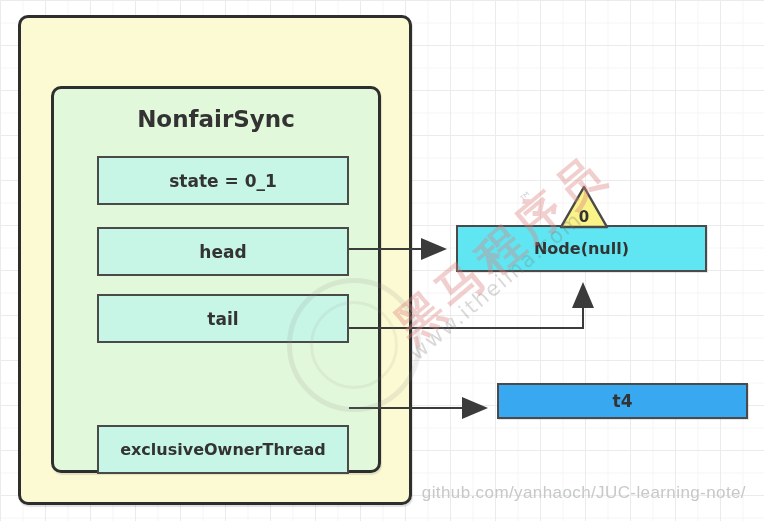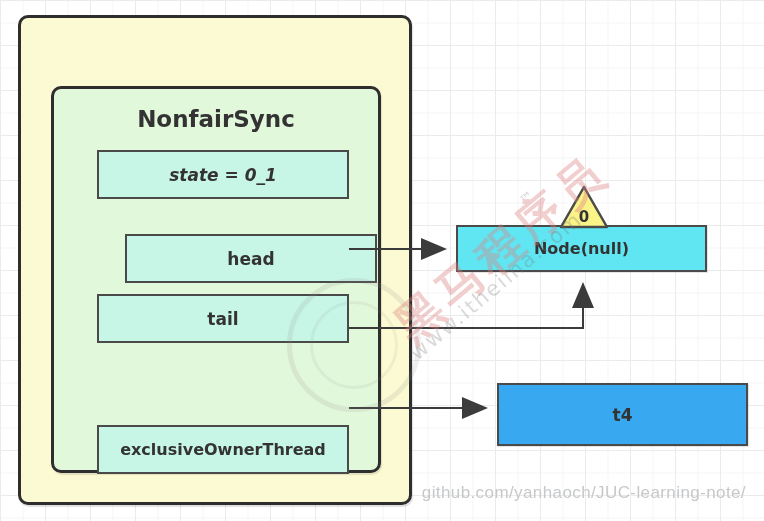--- a/index.html
+++ b/index.html
@@ -35,33 +35,33 @@
   .inner-title {
     left:51px; top:106px; width:330px; z-index:12; text-align:center;
     font-size:23px; font-weight:bold; color:var(--text_dark);
   }
   .field {
     left:97px; width:252px; height:49px; z-index:13;
     background:var(--field_fill); border:2px solid var(--border_mid);
     display:flex; align-items:center; justify-content:center;
     font-size:17px; font-weight:bold; color:var(--text_dark);
   }
-  .field-state { top:150px;font-style:italic; }
-  .field-head { top:234px;margin-left:28px; }
+  .field-state { top:156px; }
+  .field-head { top:227px; }
   .field-tail { top:294px; }
   .field-exclusive { top:383px; font-size:16px;margin-top:42px; }
   .node-box {
     left:456px; top:225px; width:251px; height:47px; z-index:13;
     background:var(--node_fill); border:2px solid var(--border_mid);
     display:flex; align-items:center; justify-content:center;
     font-size:16px; font-weight:bold; color:var(--text_dark);
     box-shadow:1px 1px 0 rgba(0,0,0,0.10);
   }
   .thread-box {
-    left:497px; top:383px; width:251px; height:63px; z-index:13;
+    left:497px; top:383px; width:251px; height:36px; z-index:13;
     background:var(--thread_fill); border:2px solid var(--border_mid);
     display:flex; align-items:center; justify-content:center;
     font-size:17px; font-weight:bold; color:var(--text_dark);
     box-shadow:1px 1px 0 rgba(0,0,0,0.10);
   }
   .triangle-wrap { left:558px; top:184px; width:52px; height:46px; z-index:14; }
   .arrows { position:absolute; inset:0; z-index:30; pointer-events:none; }
   .wm { pointer-events:none; }
   .wm-circle {
     left:287px; top:278px; width:134px; height:134px; z-index:40;

